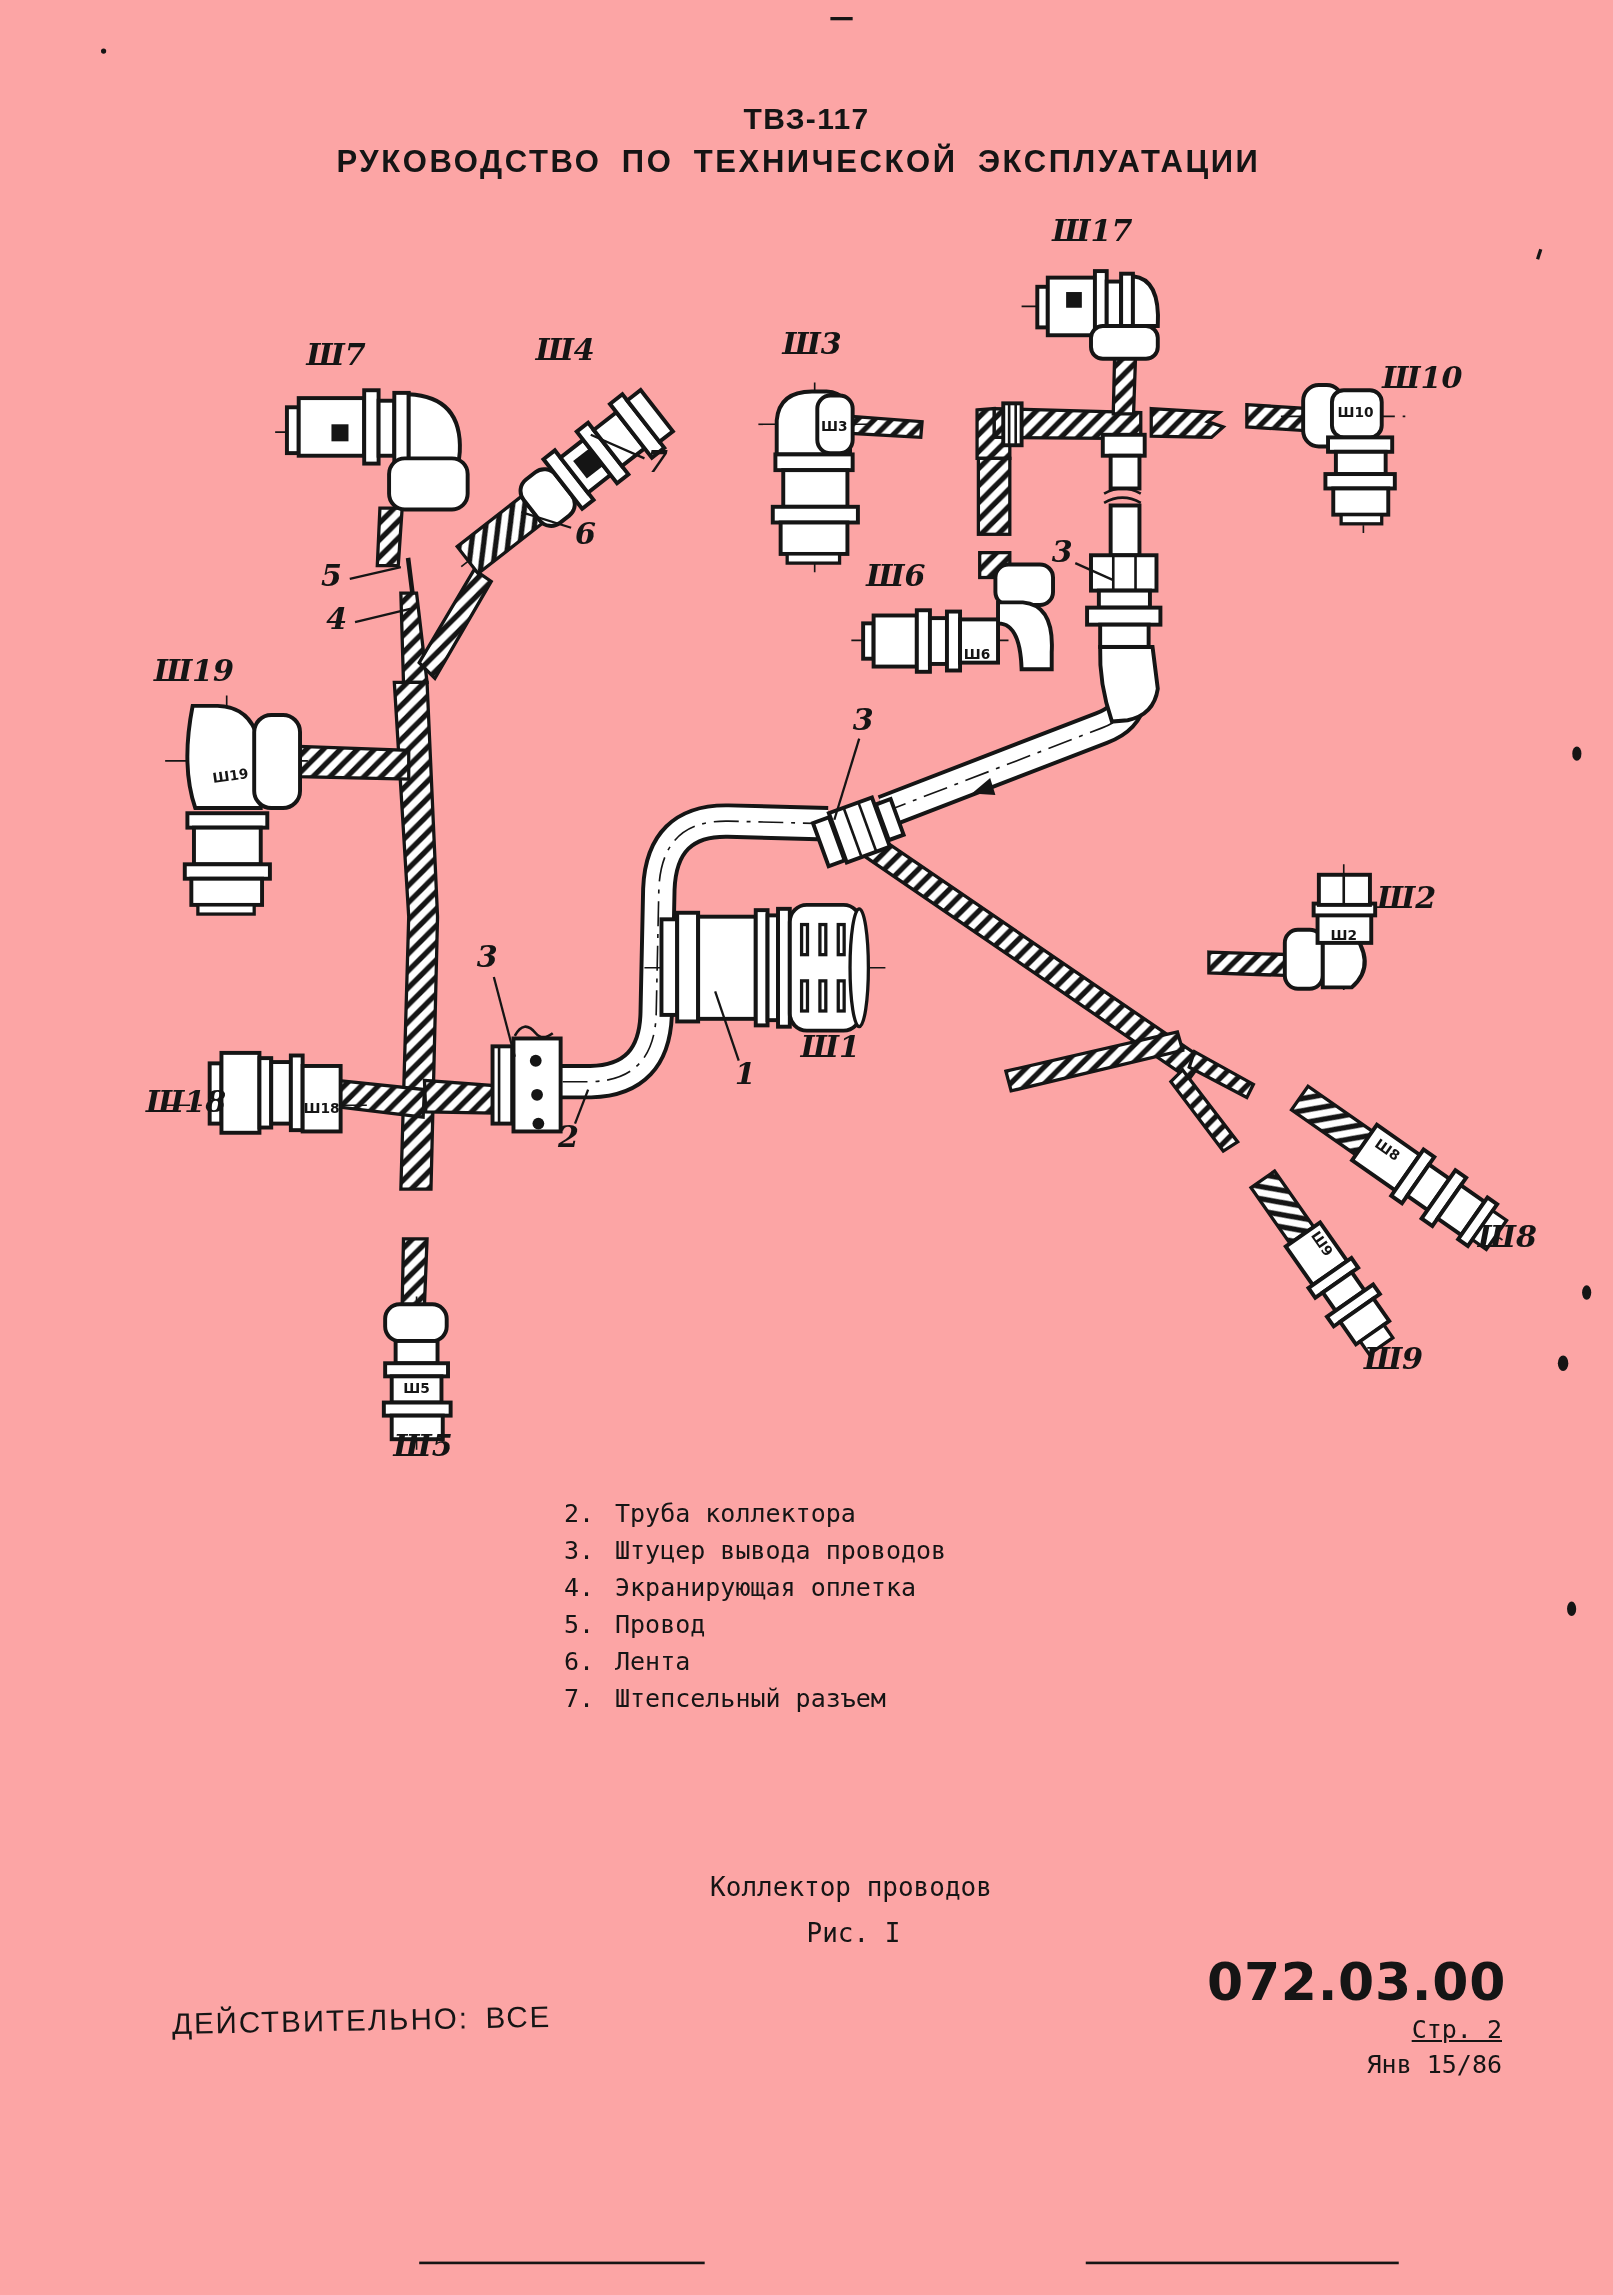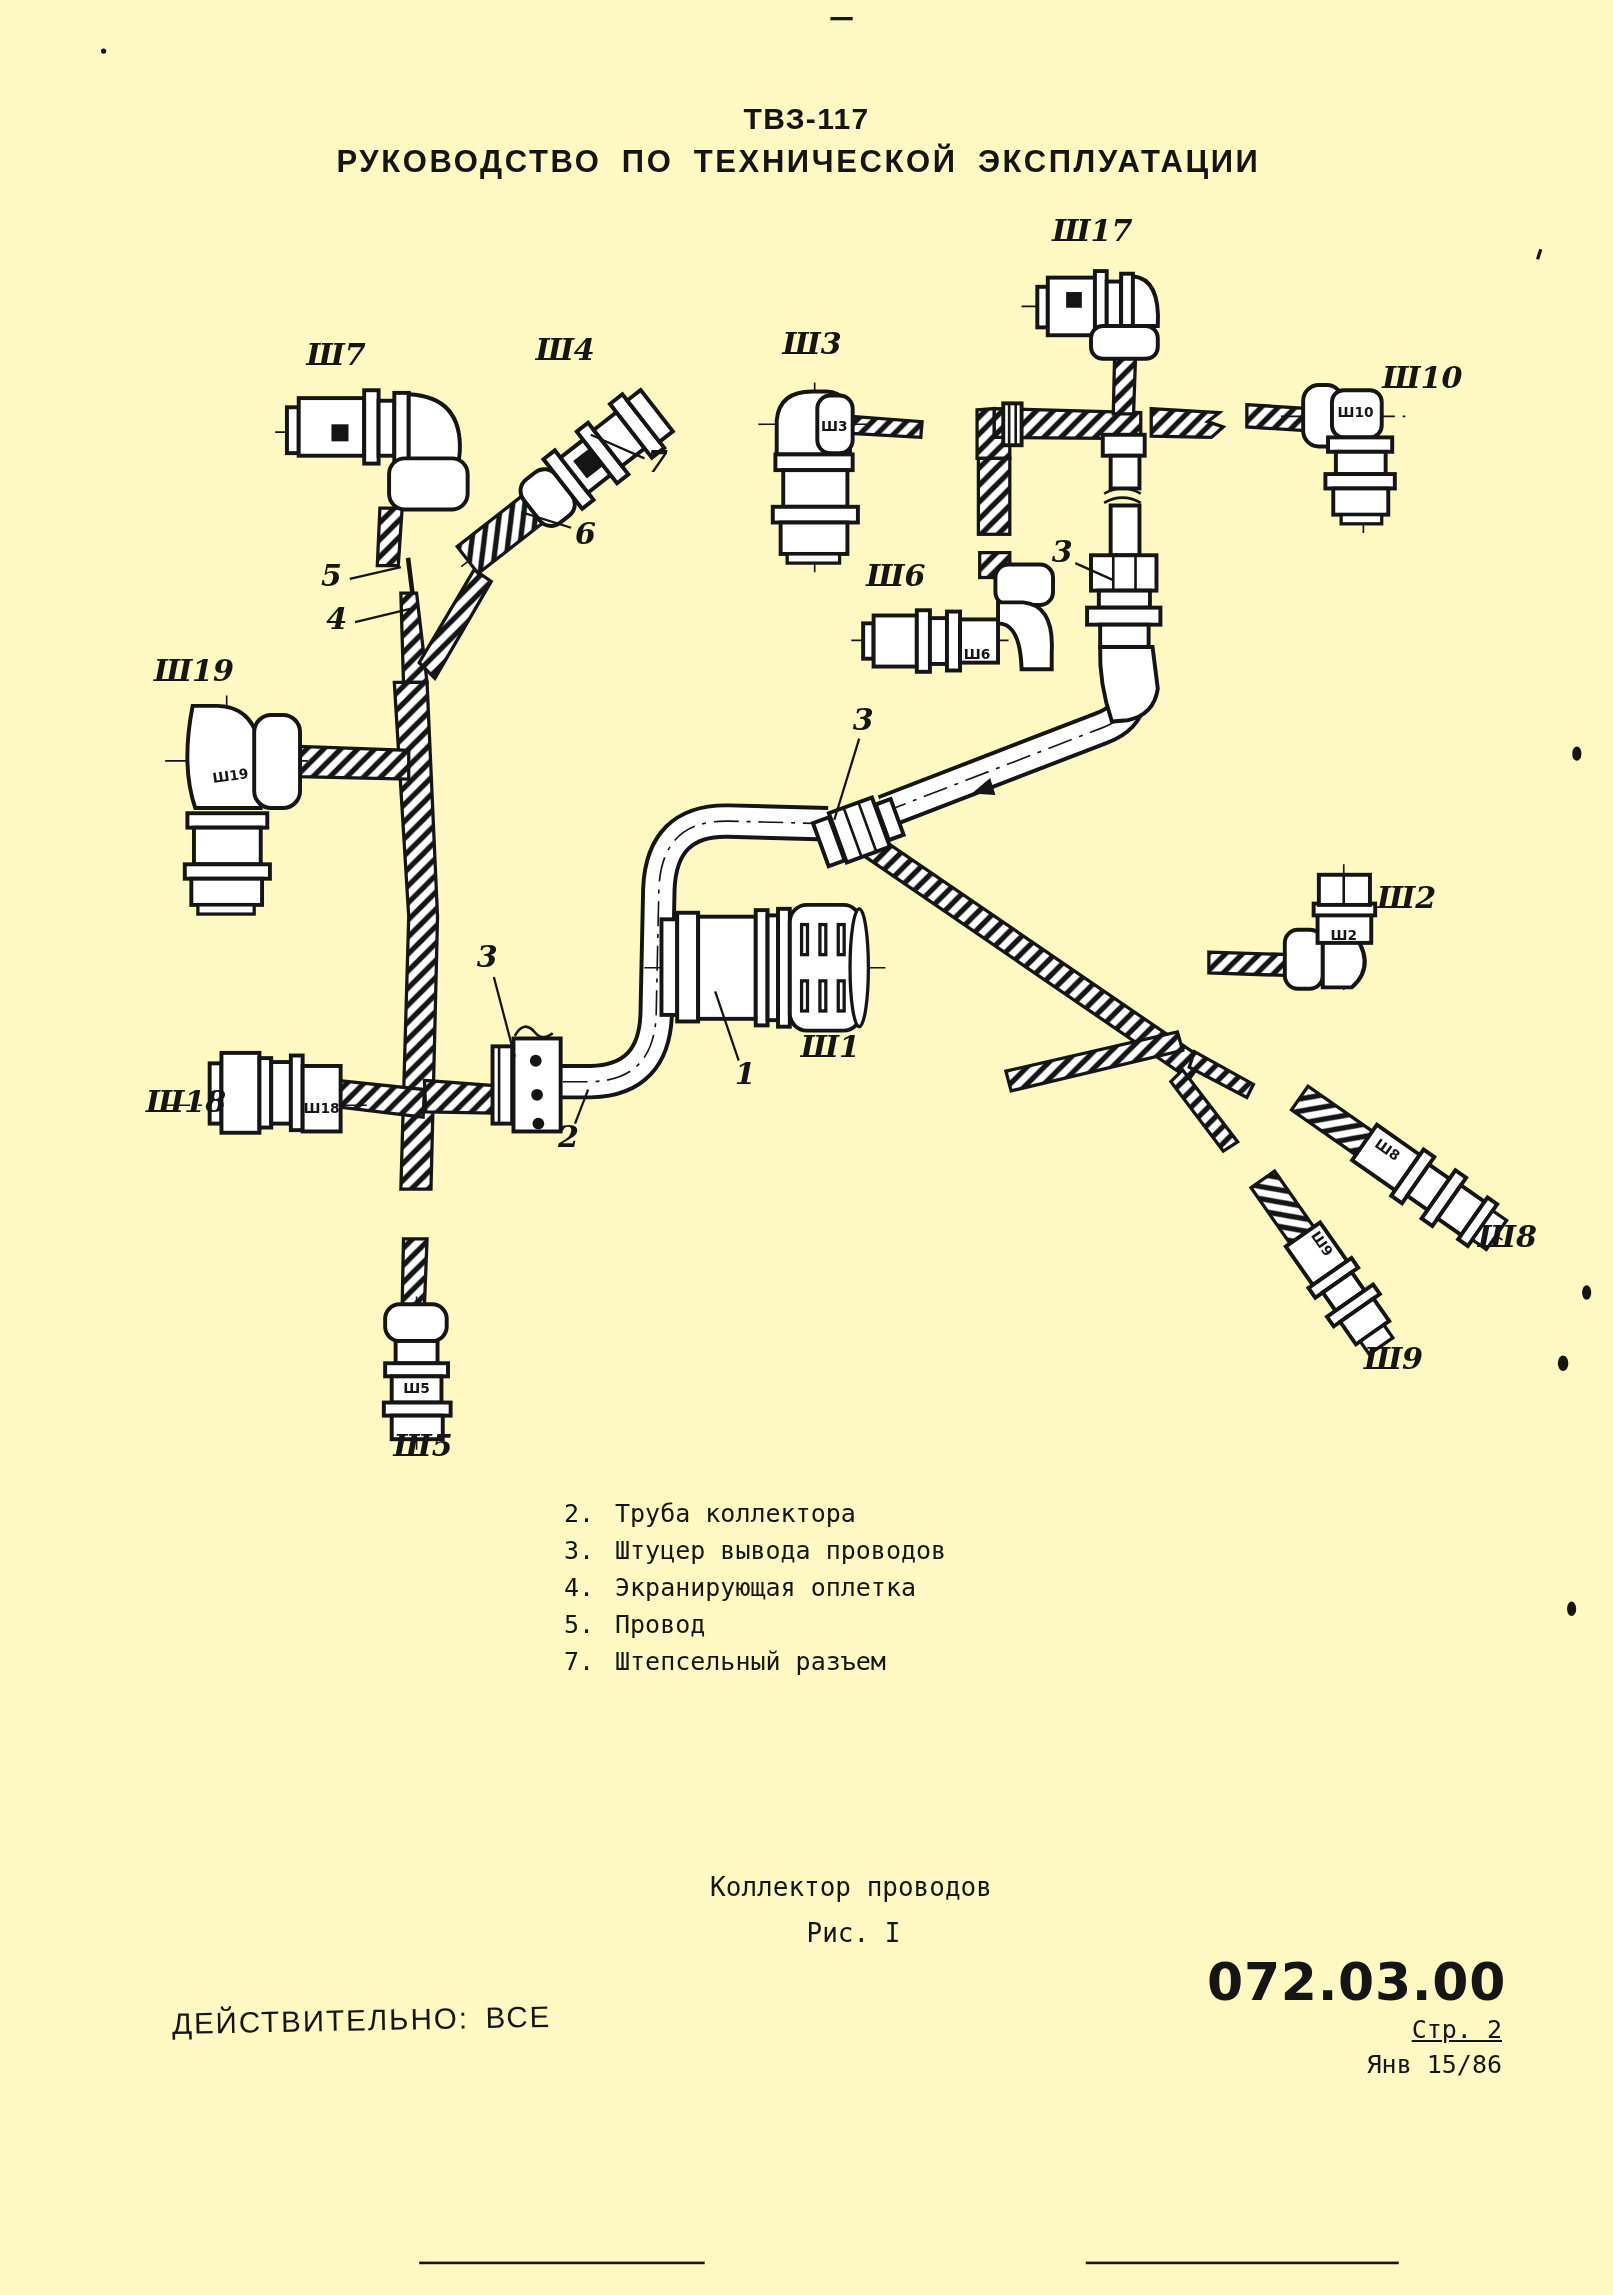--- a/index.html
+++ b/index.html
@@ -1,16 +1,16 @@
 <!DOCTYPE html>
 <html style="font-size:10.5px"><head>
 <meta charset="utf-8">
 <style>
   html,body{margin:0;padding:0;background:#e8e8e4;}
-  .page{position:relative;width:1613px;height:2295px;background:#fef9c3;overflow:hidden;
+  .page{position:relative;width:1613px;height:2295px;background:#fca5a5;overflow:hidden;
         font-family:"DejaVu Sans Mono",monospace;color:#151515;}
   .abs{position:absolute;}
   
   .hdr-model{left:0;right:0;top:102px;text-align:center;
       font-family:"Liberation Sans",sans-serif;font-weight:bold;font-size:30px;letter-spacing:1.3px;}
   .hdr-title{left:0;right:16px;top:144px;text-align:center;
       font-family:"Liberation Sans",sans-serif;font-weight:bold;font-size:31px;
       letter-spacing:2.6px;word-spacing:9.2px;}
   
   .legend{left:564px;top:1495px;font-size:25px;line-height:37px;white-space:nowrap;}
@@ -339,20 +339,21 @@
         <text x="2018" y="1900" transform="rotate(55 2018 1900)" class="mark">Ш9</text>
         <text x="636" y="2122" class="mark">Ш5</text>
       </g>
   </svg>
 
   <div class="abs legend">
     <div><span class="num">2.</span><span>Труба коллектора</span></div>
     <div><span class="num">3.</span><span>Штуцер вывода проводов</span></div>
     <div><span class="num">4.</span><span>Экранирующая оплетка</span></div>
     <div><span class="num">5.</span><span>Провод</span></div>
+    <div><span class="num">6.</span><span>Лента</span></div>
     <div><span class="num">7.</span><span>Штепсельный разъем</span></div>
   </div>
 
   <div class="abs caption">Коллектор проводов</div>
   <div class="abs figlabel">Рис. I</div>
 
   <div class="abs validity">ДЕЙСТВИТЕЛЬНО: ВСЕ</div>
   <div class="abs docnum">072.03.00</div>
   <div class="abs pagenum">Стр. 2</div>
   <div class="abs revdate">Янв 15/86</div>

